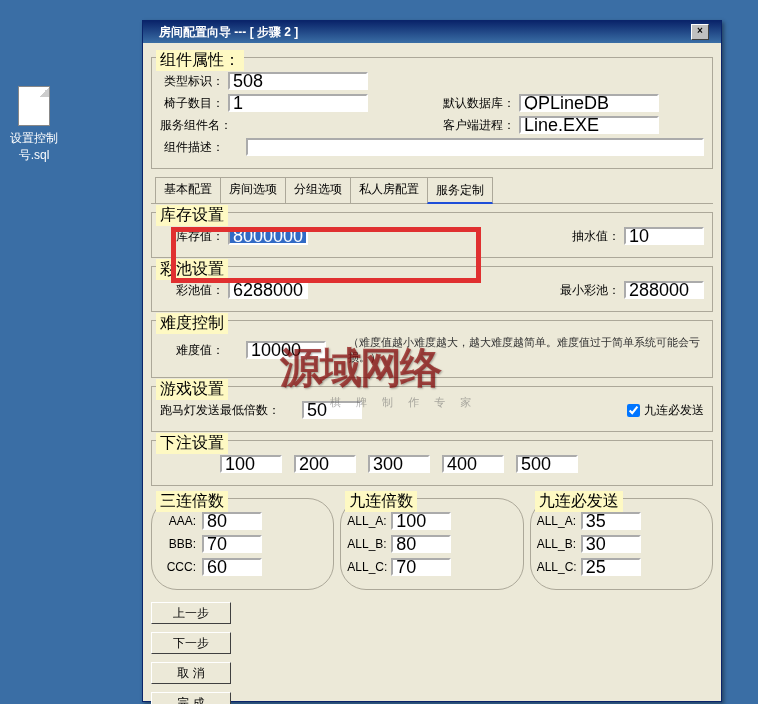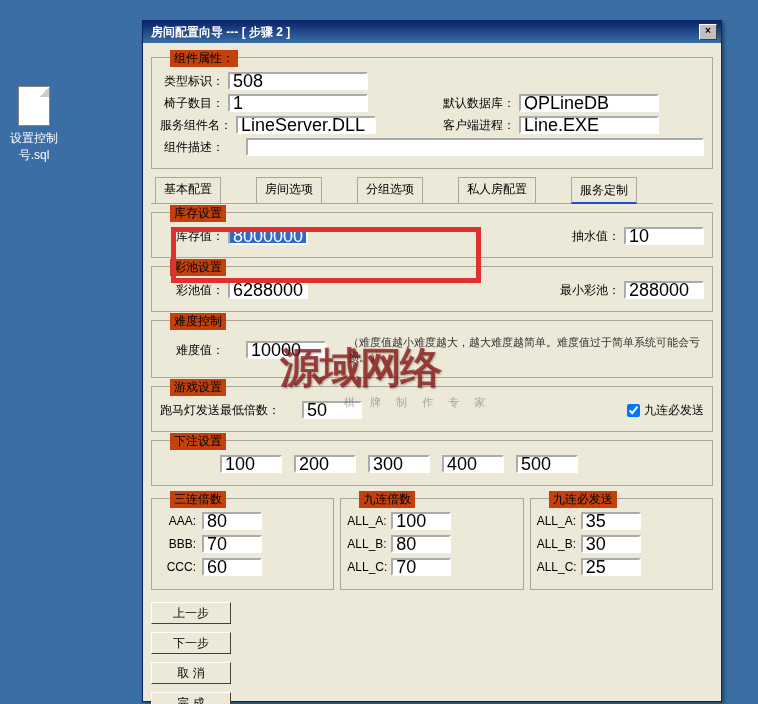--- a/index.html
+++ b/index.html
@@ -44,21 +44,21 @@
     background: #ece9d8;
     border: 1px solid #0a246a;
     box-shadow: 2px 2px 4px rgba(0,0,0,0.4);
   }
   .titlebar {
     background: linear-gradient(#0a246a, #3a6ea5);
     color: #fff;
     height: 22px;
     display: flex;
     align-items: center;
-    padding: 0 4px;
+    padding: 0 12px;
     font-weight: bold;
   }
   .titlebar .title { flex: 1; padding-left: 4px; }
   .titlebar .close {
     width: 18px; height: 16px;
     background: #c0c0c0;
     border: 1px solid #fff;
     border-right-color: #404040;
     border-bottom-color: #404040;
     text-align: center;
@@ -71,44 +71,43 @@
   .content { padding: 6px 8px; }
   .groupbox {
     border: 1px solid #aca899;
     position: relative;
     margin: 8px 0;
     padding: 10px 8px 8px;
   }
   .groupbox > legend {
     position: absolute;
     top: -8px;
-    left: 18px;
-    background: #c2410c;
+    left: 4px;
+    background: #fef9c3;
     padding: 0 4px;
-    font-size: 12px;
+    font-size: 16px;
   }
   .row { display: flex; align-items: center; margin: 4px 0; gap: 22px; }
   .col { display: flex; align-items: center; gap: 4px; }
   .label { text-align: right; min-width: 64px; }
   .label-sm { text-align: right; min-width: 48px; }
   input.sunken {
     border: 2px inset #fff;
     background: #fff;
     font-family: inherit;
     font-size: 18px;
     padding: 1px 3px;
     height: 18px;
   }
   input.sunken[readonly] { background: #fff; }
   .tabs {
     display: flex;
     border-bottom: 1px solid #aca899;
     margin-top: 4px;
     padding-left: 4px;
-    gap: 36px;
   }
   .tab {
     border: 1px solid #aca899;
     border-bottom: none;
     padding: 3px 8px;
     margin-right: -1px;
     background: #ece9d8;
     cursor: pointer;
     font-size: 12px;
   }
@@ -141,40 +140,40 @@
     border-top-color: #fff;
     border-left-color: #fff;
     background: #ece9d8;
     cursor: pointer;
     font-family: inherit;
     font-size: 12px;
   }
   .bet-row { display: flex; gap: 12px; margin: 4px 0; padding-left: 60px;}
   .bet-row input { width: 62px; }
   .triple-cols { display: flex; gap: 6px; }
-  .triple-cols .groupbox { flex: 1; margin: 4px 0; padding: 8px 6px; }
+  .triple-cols .groupbox { flex: 1; margin: 4px 0; padding: 8px 6px; border-radius: 26px; }
   .kv { display: flex; align-items: center; margin: 5px 0; gap: 6px; }
   .kv .k { width: 38px; text-align: right; }
   .kv input { width: 60px; }
   .watermark {
     position: absolute;
     top: 340px;
     left: 280px;
     font-size: 42px;
     font-family: "STKaiti","KaiTi",serif;
     color: rgba(140,10,10,0.7);
     font-weight: bold;
     pointer-events: none;
     text-shadow: 1px 1px 2px rgba(0,0,0,0.3);
     letter-spacing: -2px;
   }
   .watermark-sub {
     position: absolute;
     top: 395px;
-    left: 344px;
+    left: 330px;
     font-size: 11px;
     color: rgba(100,100,100,0.5);
     letter-spacing: 6px;
     pointer-events: none;
   }
   .chk { display: flex; align-items: center; gap: 4px; }
   .hint { font-size: 11px; color: #333; }
 </style>
 </head>
 <body>
@@ -205,21 +204,20 @@
           <input class="sunken" style="width: 140px;" readonly="" value="1">
         </div>
         <div class="col" style="flex:1">
           <span class="label">默认数据库：</span>
           <input class="sunken" style="width: 140px;" readonly="" value="QPLineDB">
         </div>
       </div>
       <div class="row">
         <div class="col" style="flex:1">
           <span class="label">服务组件名：</span>
-          <input class="sunken" style="width: 140px;" readonly="" value="LineServer.DLL">
         </div>
         <div class="col" style="flex:1">
           <span class="label">客户端进程：</span>
           <input class="sunken" style="width: 140px;" readonly="" value="Line.EXE">
         </div>
       </div>
       <div class="row">
         <span class="label">组件描述：</span>
         <input class="sunken" style="flex: 1 1 0%;" value="">
       </div>

